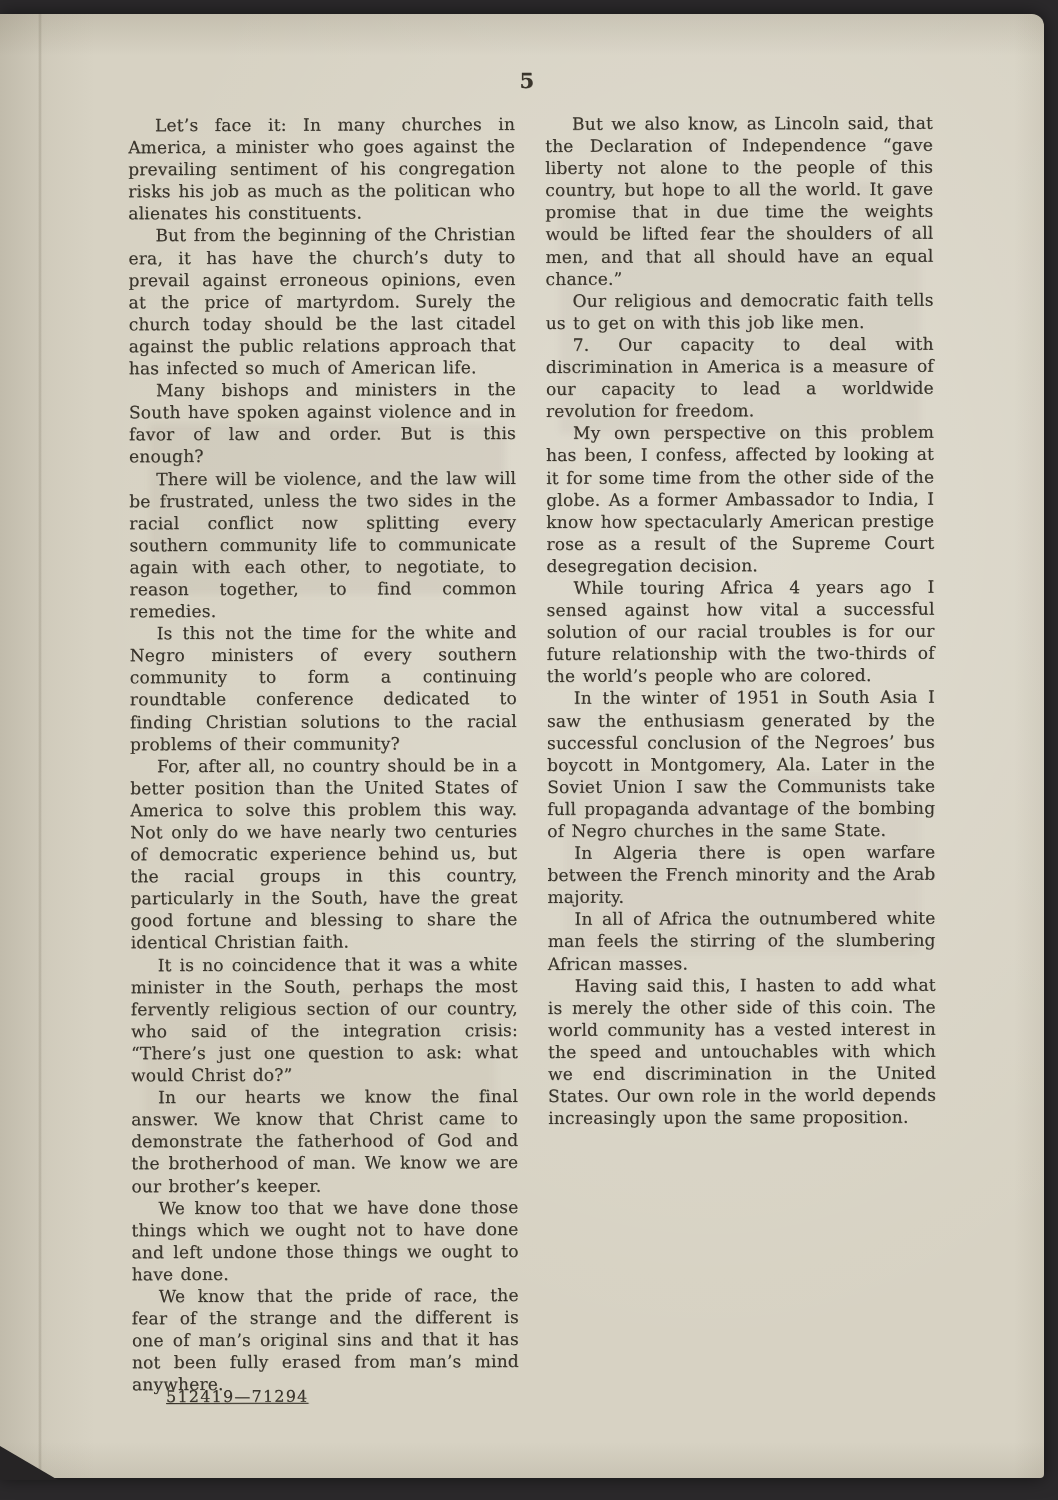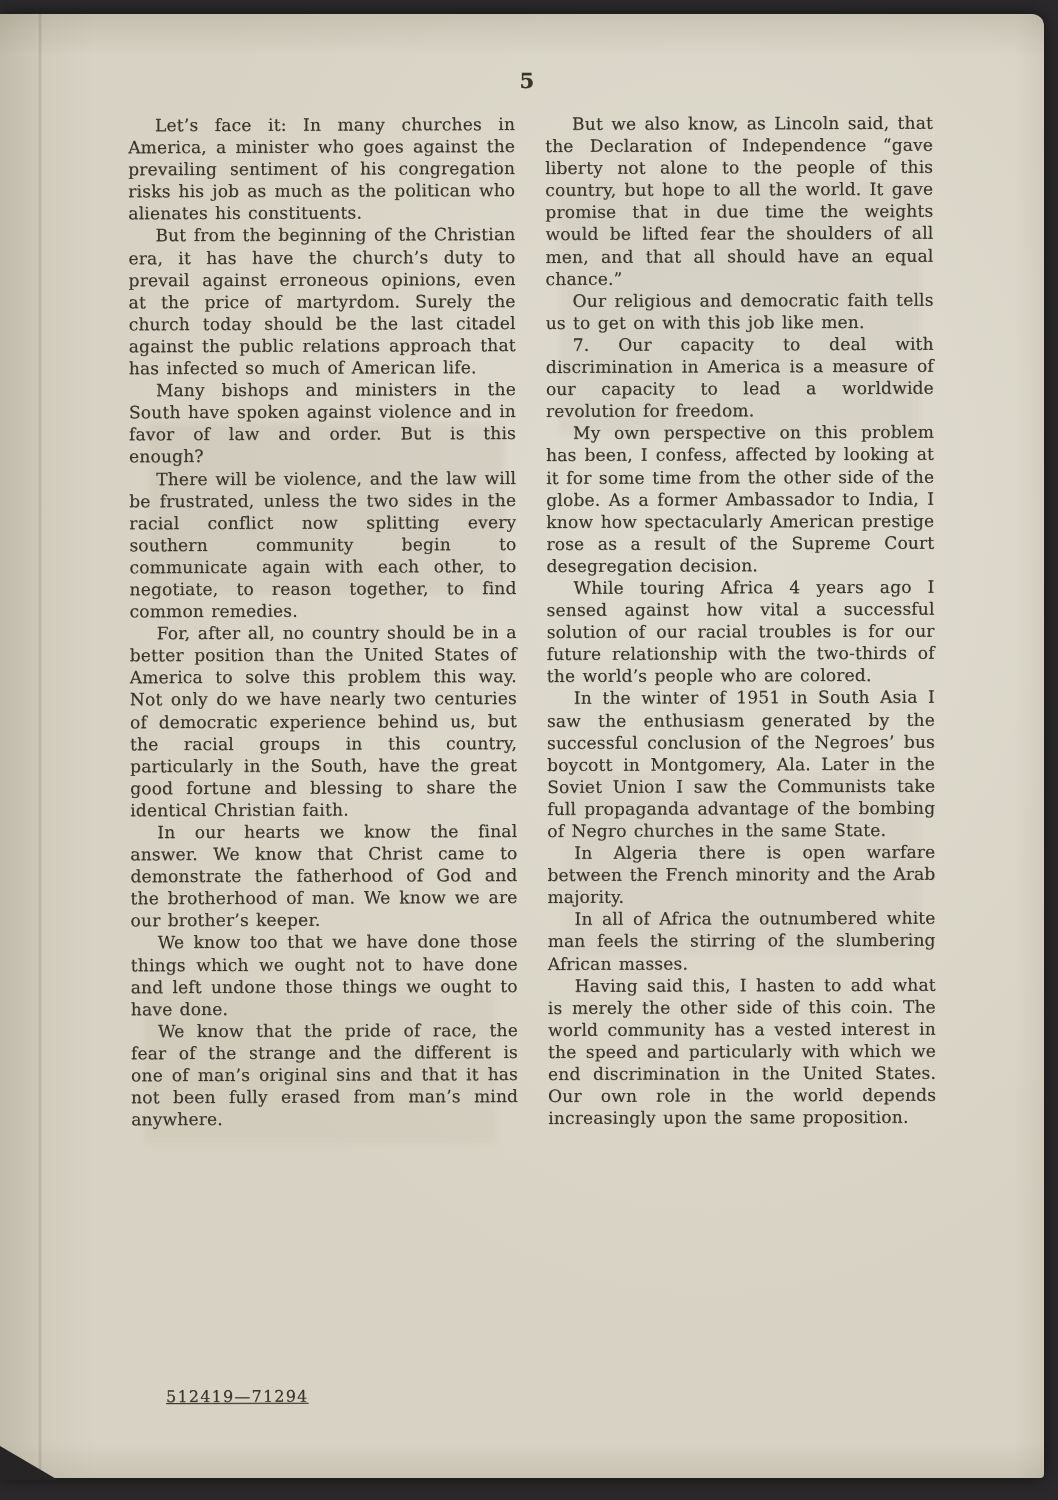--- a/index.html
+++ b/index.html
@@ -117,36 +117,38 @@
     <div class="smudge s3"></div>
     <div class="smudge s4"></div>
 
     <div class="content">
       <div class="page-number">5</div>
 
       <div class="col col-left">
           <p>Let’s face it: In many churches in America, a minister who goes against the prevailing sentiment of his congregation risks his job as much as the politican who alienates his constituents.</p>
           <p>But from the beginning of the Christian era, it has have the church’s duty to prevail against erroneous opinions, even at the price of martyrdom.  Surely the church today should be the last citadel against the public relations approach that has infected so much of American life.</p>
           <p>Many bishops and ministers in the South have spoken against violence and in favor of law and order.  But is this enough?</p>
-          <p>There will be violence, and the law will be frustrated, unless the two sides in the racial conflict now splitting every southern community begin to communicate again with each other, to negotiate, to reason together, to find common remedies.</p>
+          <p>There will be violence, and the law will be frustrated, unless the two sides in the racial conflict now splitting every southern community life to communicate again with each other, to negotiate, to reason together, to find common remedies.</p>
+          <p>Is this not the time for the white and Negro ministers of every southern community to form a continuing roundtable conference dedicated to finding Christian solutions to the racial problems of their community?</p>
           <p>For, after all, no country should be in a better position than the United States of America to solve this problem this way.  Not only do we have nearly two centuries of democratic experience behind us, but the racial groups in this country, particularly in the South, have the great good fortune and blessing to share the identical Christian faith.</p>
+          <p>It is no coincidence that it was a white minister in the South, perhaps the most fervently religious section of our country, who said of the integration crisis: “There’s just one question to ask: what would Christ do?”</p>
           <p>In our hearts we know the final answer.  We know that Christ came to demonstrate the fatherhood of God and the brotherhood of man.  We know we are our brother’s keeper.</p>
           <p>We know too that we have done those things which we ought not to have done and left undone those things we ought to have done.</p>
           <p>We know that the pride of race, the fear of the strange and the different is one of man’s original sins and that it has not been fully erased from man’s mind anywhere.</p>
         </div>
 
       <div class="col col-right">
           <p>But we also know, as Lincoln said, that the Declaration of Independence “gave liberty not alone to the people of this country, but hope to all the world.  It gave promise that in due time the weights would be lifted fear the shoulders of all men, and that all should have an equal chance.”</p>
           <p>Our religious and democratic faith tells us to get on with this job like men.</p>
           <p>7. Our capacity to deal with discrimination in America is a measure of our capacity to lead a worldwide revolution for freedom.</p>
           <p>My own perspective on this problem has been, I confess, affected by looking at it for some time from the other side of the globe.  As a former Ambassador to India, I know how spectacularly American prestige rose as a result of the Supreme Court desegregation decision.</p>
           <p>While touring Africa 4 years ago I sensed against how vital a successful solution of our racial troubles is for our future relationship with the two-thirds of the world’s people who are colored.</p>
           <p>In the winter of 1951 in South Asia I saw the enthusiasm generated by the successful conclusion of the Negroes’ bus boycott in Montgomery, Ala.  Later in the Soviet Union I saw the Communists take full propaganda advantage of the bombing of Negro churches in the same State.</p>
           <p>In Algeria there is open warfare between the French minority and the Arab majority.</p>
           <p>In all of Africa the outnumbered white man feels the stirring of the slumbering African masses.</p>
-          <p>Having said this, I hasten to add what is merely the other side of this coin.  The world community has a vested interest in the speed and particularly with which we end discrimination in the United States.  Our own role in the world depends increasingly upon the same proposition.</p>
+          <p>Having said this, I hasten to add what is merely the other side of this coin.  The world community has a vested interest in the speed and untouchables with which we end discrimination in the United States.  Our own role in the world depends increasingly upon the same proposition.</p>
         </div>
 
       <div class="footer-code">512419—71294</div>
     </div>
   </div>
   <div class="corner-wedge"></div>
 </div>
 
 </body></html>

